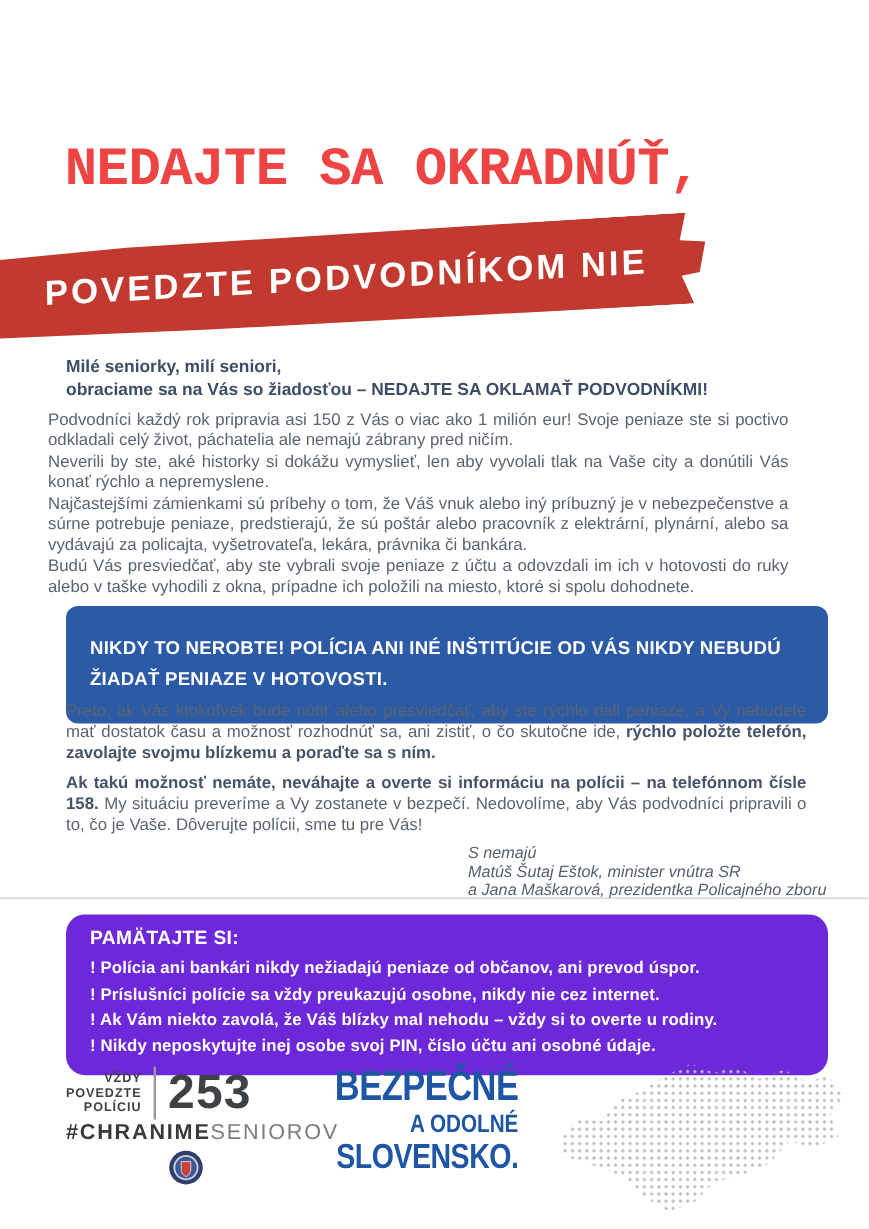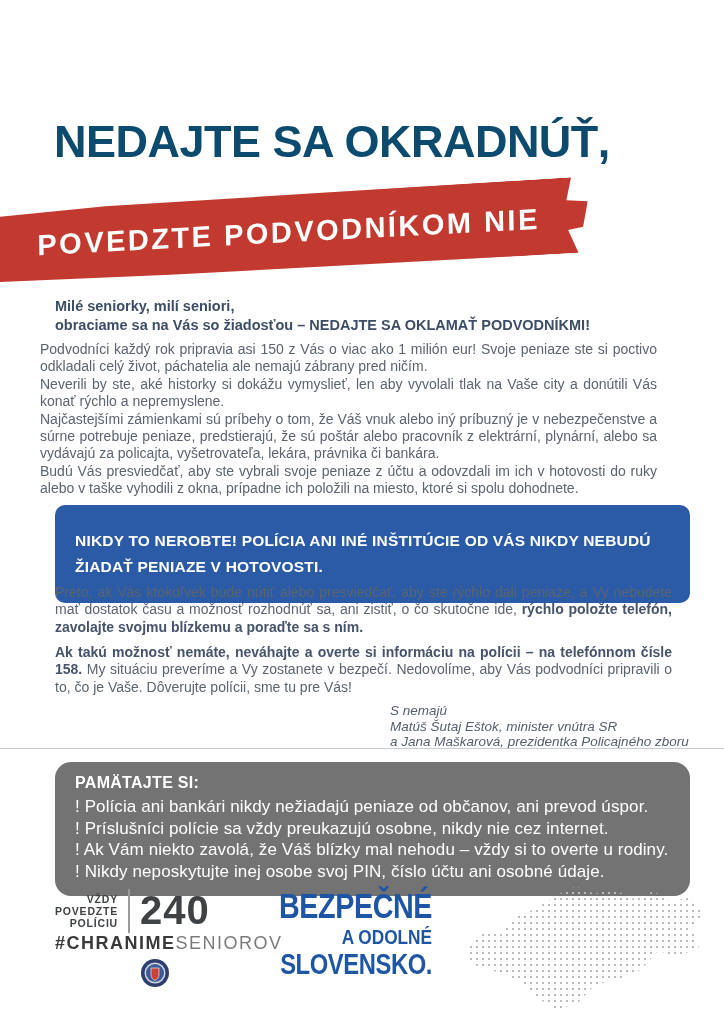--- a/index.html
+++ b/index.html
@@ -9,22 +9,22 @@
     font-family:"Liberation Sans",sans-serif;color:#5c6470;
   }
   
   .logo{position:absolute;left:48px;top:44px;display:flex;gap:12px;}
   .logo-text{padding-top:2px;color:#50719e;font-weight:700;font-size:12.5px;letter-spacing:.6px;line-height:17px;}
   .logo-underline{width:104px;height:2px;margin:1px 0 2px 0;
     background:linear-gradient(to right,#c2392e 0 34%,#27406e 34% 100%);}
   
   .headline{
     position:absolute;left:54px;top:116px;margin:0;width:650px;
-    font-size:45px;font-weight:800;letter-spacing:-.5px;color:#0c4a6e;
-    font-family:Liberation Sans, sans-serif;
+    font-size:45px;font-weight:800;letter-spacing:-.5px;color:#ef4444;
+    font-family:Liberation Mono, monospace;
   }
   
   .banner{
     position:absolute;left:-14px;top:194px;width:606px;height:76px;
     background:#c23a2f;transform:rotate(-3.4deg);
     display:flex;align-items:center;justify-content:center;
     clip-path:polygon(0.5% 8%,20% 2%,97% 0%,96% 30%,99.5% 33%,98.5% 66%,96% 69%,97.5% 100%,30% 97%,0% 93%);
     box-shadow:0 2px 3px rgba(0,0,0,.15);
   }
   .banner span{
@@ -51,25 +51,25 @@
   .police{position:absolute;left:55px;top:644px;width:617px;margin:0;
     font-size:14px;line-height:17.4px;text-align:justify;}
   
   .signature{position:absolute;left:390px;top:703px;
     font-style:italic;font-size:13.5px;line-height:15.5px;color:#555f6d;}
   
   .divider{position:absolute;left:0;top:748px;width:724px;height:1px;background:#c9ccd4;border:none;margin:0;}
   
   .remember-box{
     position:absolute;left:55px;top:762px;width:595px;
-    background:#737373;border-radius:16px;padding:12px 20px 14px 20px;
+    background:#6d28d9;border-radius:16px;padding:12px 20px 14px 20px;
     color:#fff;
   }
   .rb-title{font-size:16px;font-weight:800;letter-spacing:.3px;margin-bottom:4px;}
-  .rb-item{font-size:17px;font-weight:400;line-height:21.5px;letter-spacing:.1px;}
+  .rb-item{font-size:14px;font-weight:700;line-height:21.5px;letter-spacing:.1px;}
   
   .call-block{position:absolute;left:55px;top:888px;width:200px;
     display:flex;align-items:center;justify-content:flex-start;gap:10px;color:#3f4245;}
   .call-lines{text-align:right;font-size:10.5px;font-weight:800;letter-spacing:.8px;line-height:12px;}
   .vert-divider{width:2px;height:44px;background:#9a9a9a;}
   .number{font-size:40px;font-weight:800;letter-spacing:1px;}
   .hashtag{position:absolute;left:55px;top:933px;width:200px;text-align:right;
     font-size:18px;letter-spacing:1.5px;color:#3a3a3a;}
   .hashtag .bold{font-weight:800;}
   .hashtag .light{font-weight:400;color:#7b7b7b;}
@@ -135,21 +135,21 @@
     <div class="rb-item">! Nikdy neposkytujte inej osobe svoj PIN, číslo účtu ani osobné údaje.</div>
   </div>
 
   <div class="call-block">
     <div class="call-lines">
       <div>VŽDY</div>
       <div>POVEDZTE</div>
       <div>POLÍCIU</div>
     </div>
     <div class="vert-divider"></div>
-    <div class="number">240</div>
+    <div class="number">253</div>
   </div>
 
   <div class="hashtag"><span class="bold">#CHRANIME</span><span class="light">SENIOROV</span></div>
 
   <svg class="badge" width="30" height="30" viewBox="0 0 30 30">
     <circle cx="15" cy="15" r="14" fill="#2e3f6e"></circle>
     <circle cx="15" cy="15" r="10.5" fill="#cfd4de"></circle>
     <circle cx="15" cy="15" r="9" fill="#3c5a96"></circle>
     <path d="M11,10 h8 v6 c0,4 -2,5.5 -4,6.5 c-2,-1 -4,-2.5 -4,-6.5 z" fill="#c9423a" stroke="#ffffff" stroke-width="0.6"></path>
   </svg>

